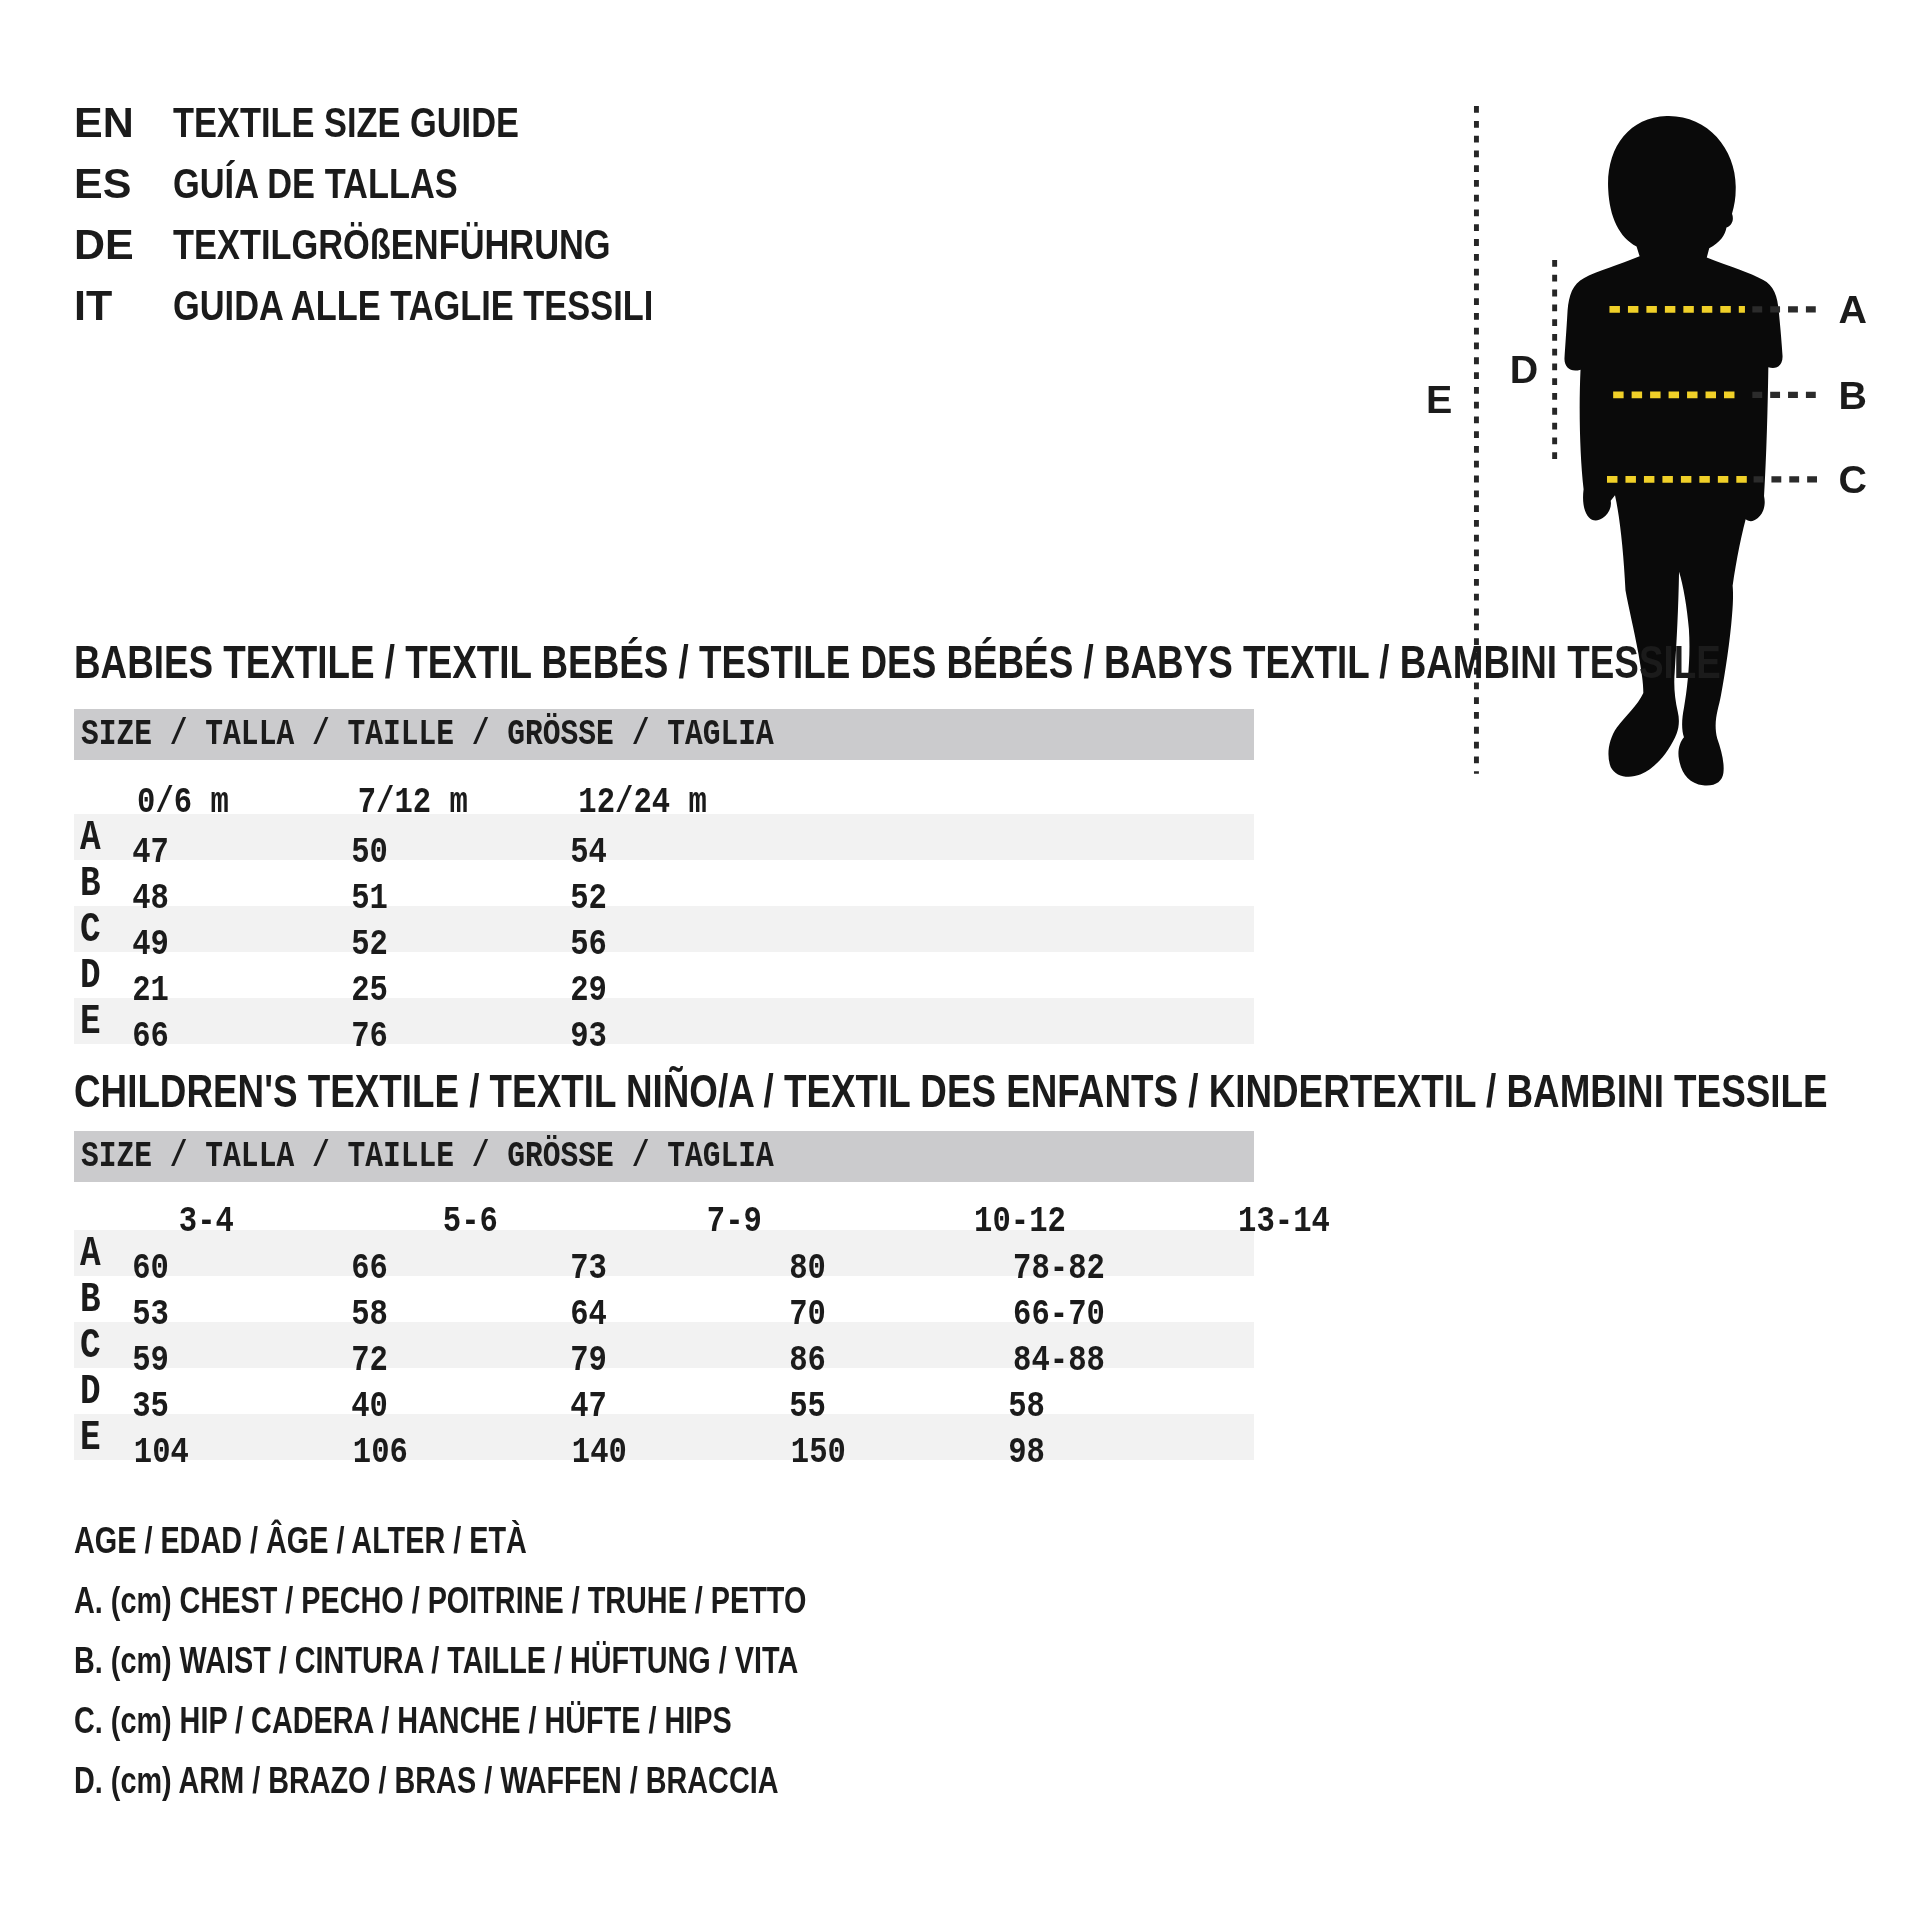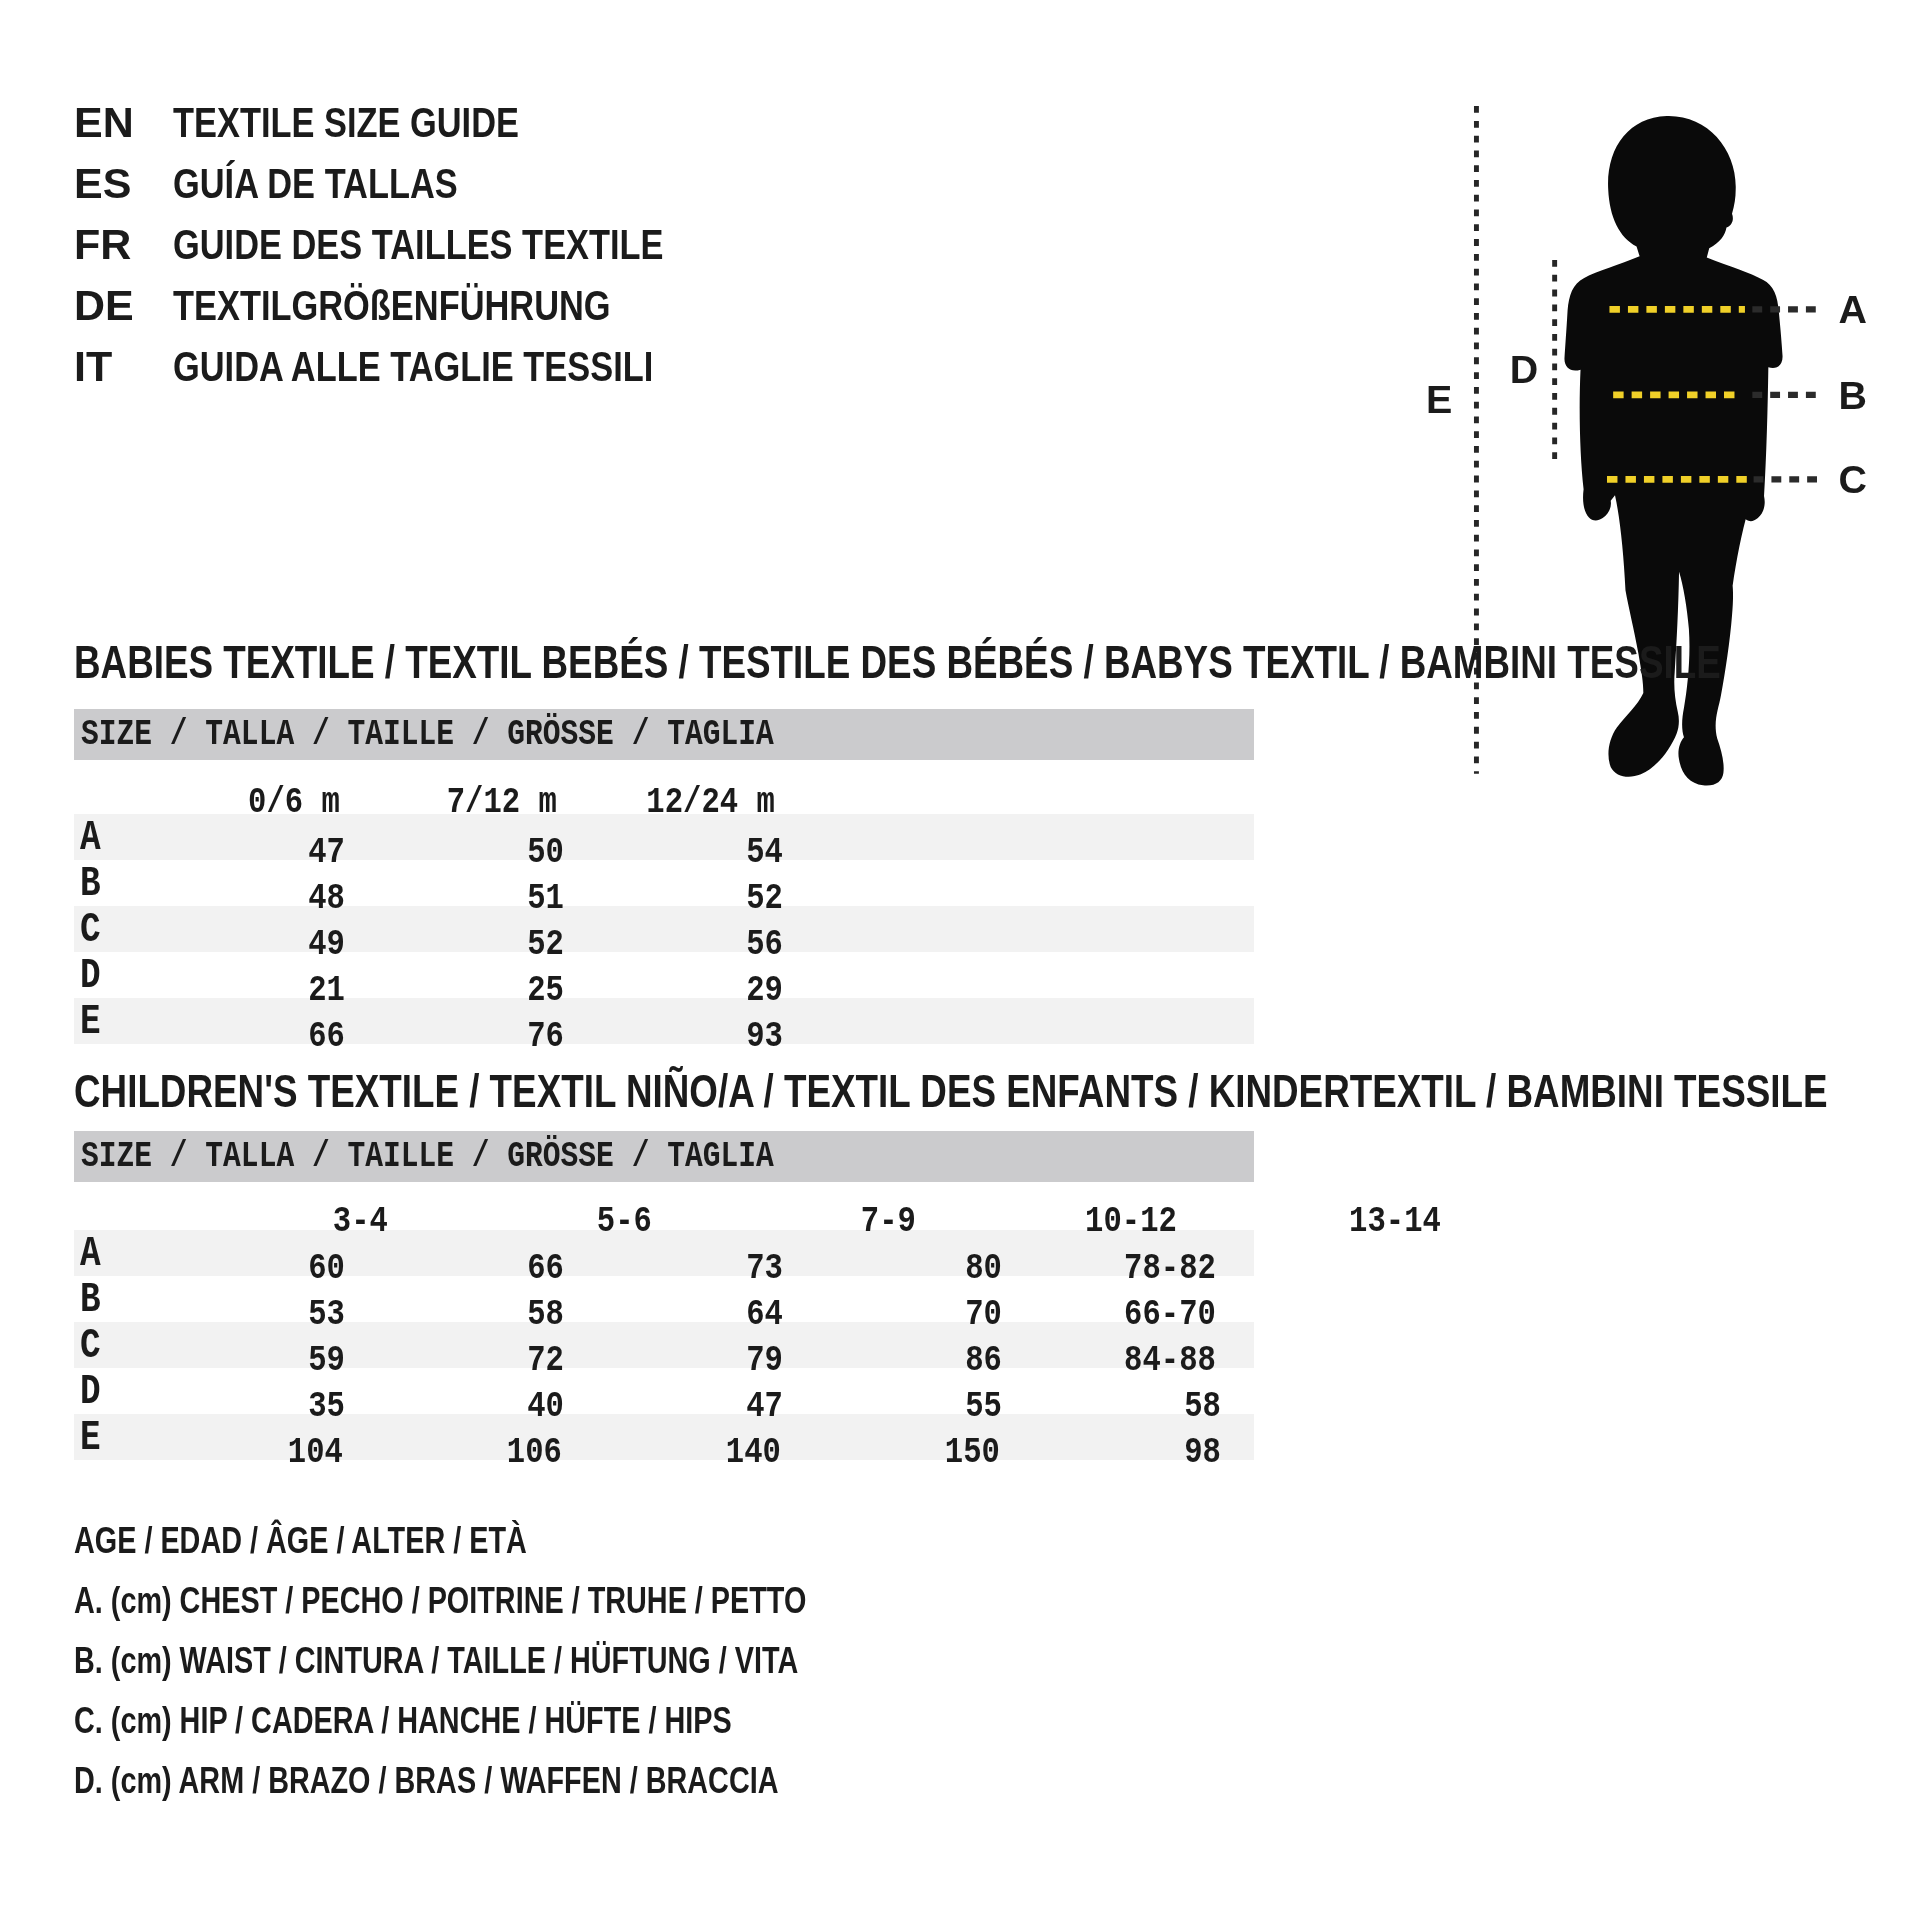--- a/index.html
+++ b/index.html
@@ -46,21 +46,21 @@
     padding-left: 7.4px;
     font-size: 37px;
     box-sizing: border-box;
   }
   .tbl-colhead { display: flex; align-items: center; }
   .colhead-babies { height: 54px; }
   .colhead-children { height: 48px; gap: 45px; }
   .tbl-row { display: flex; align-items: center; height: 46px; }
   .tbl-row.striped { background: #f2f2f2; }
   .c-label { flex: 0 0 55px; width: 55px; padding-left: 6.2px; font-size: 43px; box-sizing: border-box; }
-  .c-val { flex: 0 0 219px; width: 219px; text-align: right; font-size: 36px; margin-top: 31px; }
+  .c-val { flex: 0 0 219px; width: 219px; text-align: left; font-size: 36px; margin-top: 31px; }
 
   
   .legend { left: 74px; top: 1511px; font-size: 36px; }
   .legend-line { height: 60px; line-height: 60px; }
 
   svg text {
     font-family: "Liberation Sans", sans-serif;
     font-weight: bold;
     fill: #1b1b1b;
   }
@@ -69,24 +69,20 @@
 <body>
 
 <section class="abs langs">
   <div class="lang-row">
     <span class="lang-code">EN</span>
     <span class="lang-title cond-l">TEXTILE SIZE GUIDE</span>
   </div>
   <div class="lang-row">
     <span class="lang-code">ES</span>
     <span class="lang-title cond-l">GUÍA DE TALLAS</span>
-  </div>
-  <div class="lang-row">
-    <span class="lang-code">FR</span>
-    <span class="lang-title cond-l">GUIDE DES TAILLES TEXTILE</span>
   </div>
   <div class="lang-row">
     <span class="lang-code">DE</span>
     <span class="lang-title cond-l">TEXTILGRÖßENFÜHRUNG</span>
   </div>
   <div class="lang-row">
     <span class="lang-code">IT</span>
     <span class="lang-title cond-l">GUIDA ALLE TAGLIE TESSILI</span>
   </div>
 </section>

